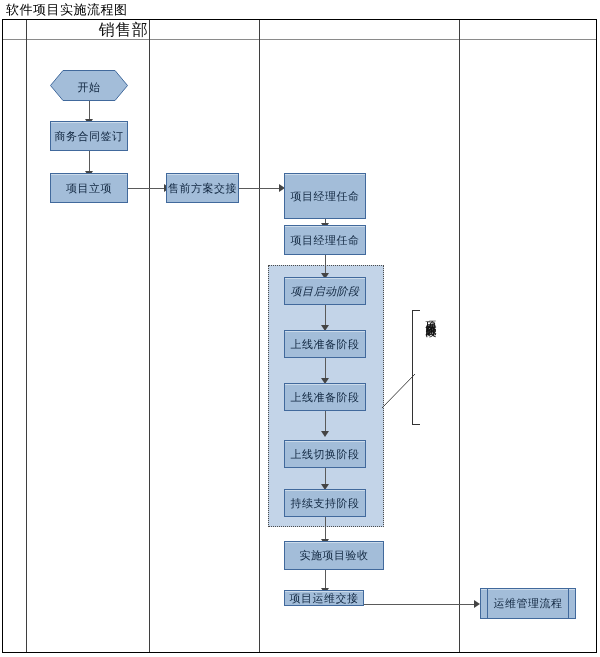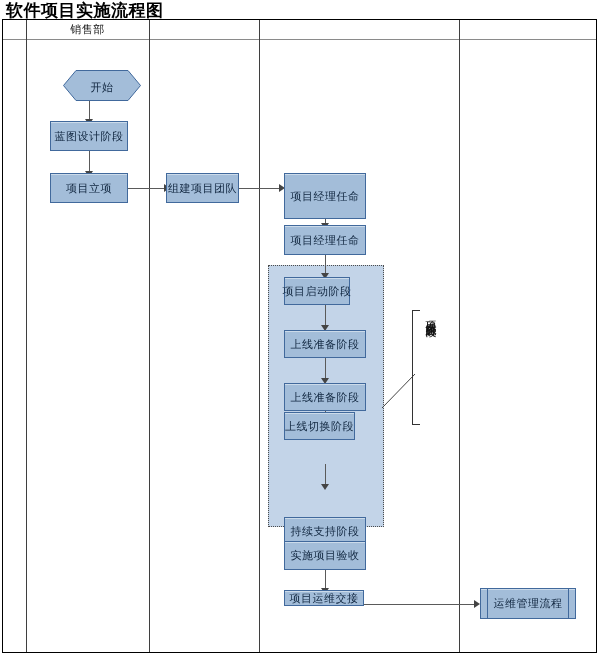--- a/index.html
+++ b/index.html
@@ -14,25 +14,24 @@
     font-family: "DejaVu Sans", "Liberation Sans", sans-serif;
     color: #000000;
     overflow: hidden;
   }
 
   
   #diagram-title {
     position: absolute;
     left: 6px;
     top: 2px;
-    font-size: 17px;
+    font-size: 13px;
     line-height: 16px;
     letter-spacing: 0.5px;
     white-space: nowrap;
-    font-weight: bold;
   }
 
   
   #swimlane-table {
     position: absolute;
     left: 2px;
     top: 19px;
     width: 595px;
     height: 634px;
     box-sizing: border-box;
@@ -52,24 +51,25 @@
     top: 19px;
     height: 0;
     border-top: 1px solid #8a8a8a;
   }
   .lane-header {
     position: absolute;
     top: 0;
     height: 19px;
     line-height: 19px;
     text-align: center;
-    font-size: 11px;
+    font-size: 16px;
     letter-spacing: 0.5px;
     white-space: nowrap;
     color: #111111;
+    margin-left: 36px;
   }
 
   
   .node {
     position: absolute;
     box-sizing: border-box;
     background: #a3bdd9;
     border: 1px solid #41699c;
     color: #10263f;
     font-size: 11px;
@@ -233,70 +233,70 @@
 
 <div class="conn v" style="left:325px; top:517px; height:24px;"></div>
 <div class="arrow down" style="left:321px; top:539px;"></div>
 
 <div class="conn v" style="left:325px; top:570px; height:22px;"></div>
 <div class="arrow down" style="left:321px; top:588px;"></div>
 
 <div class="conn h" style="left:364px; top:604px; width:112px;"></div>
 <div class="arrow right" style="left:474px; top:600px;"></div>
 
-<div class="node start" style="left:63px; top:70px; width:78px; height:34px;">
+<div class="node start" style="left:50px; top:70px; width:78px; height:34px;">
   <span class="hexwrap">
     <svg width="78" height="31" viewBox="0 0 78 31" preserveAspectRatio="none">
       <polygon points="13,0.5 65,0.5 77.5,15.5 65,30.5 13,30.5 0.5,15.5" fill="#a3bdd9" stroke="#41699c" stroke-width="1"></polygon>
     </svg>
   </span>
   <span class="hexlabel">开始</span>
 </div>
 
 <div class="node" style="left:50px; top:121px; width:78px; height:30px;">
-  <span>蓝图设计阶段</span>
+  <span>商务合同签订</span>
 </div>
 
 <div class="node" style="left:50px; top:173px; width:78px; height:30px;">
   <span>项目立项</span>
 </div>
 
 <div class="node" style="left:166px; top:173px; width:73px; height:30px;">
-  <span>组建项目团队</span>
+  <span>售前方案交接</span>
 </div>
 
 <div class="node" style="left:284px; top:173px; width:82px; height:46px;">
   <span>项目经理任命</span>
 </div>
 
 <div class="node" style="left:284px; top:225px; width:82px; height:30px;">
   <span>项目经理任命</span>
 </div>
 
-<div class="node" style="left:284px; top:277px; width:66px; height:28px;">
+<div class="node" style="left:284px; top:277px; width:82px; height:28px;font-style:italic;">
   <span>项目启动阶段</span>
 </div>
 
 <div class="node" style="left:284px; top:330px; width:82px; height:28px;">
   <span>上线准备阶段</span>
 </div>
 
 <div class="node" style="left:284px; top:383px; width:82px; height:28px;justify-content:center;">
   <span>上线准备阶段</span>
 </div>
 
-<div class="node" style="left:284px; top:412px; width:71px; height:28px;">
+<div class="node" style="left:284px; top:440px; width:82px; height:28px;">
   <span>上线切换阶段</span>
 </div>
 
-<div class="node" style="left:284px; top:489px; width:82px; height:28px;margin-top:28px;">
+<div class="node" style="left:284px; top:489px; width:82px; height:28px;">
   <span>持续支持阶段</span>
 </div>
 
-<div class="node" style="left:284px; top:541px; width:82px; height:29px;">
+<div class="node" style="left:284px; top:541px; width:100px; height:29px;">
   <span>实施项目验收</span>
 </div>
 
 <div class="node" style="left:284px; top:590px; width:80px; height:16px;">
   <span>项目运维交接</span>
 </div>
 
 <div class="node predefined" style="left:480px; top:588px; width:96px; height:31px;">
   <span>运维管理流程</span>
 </div>

